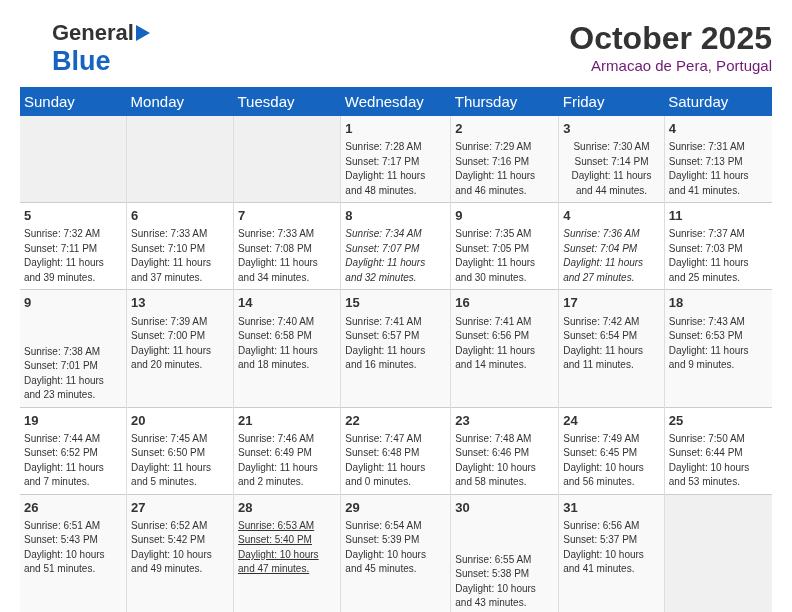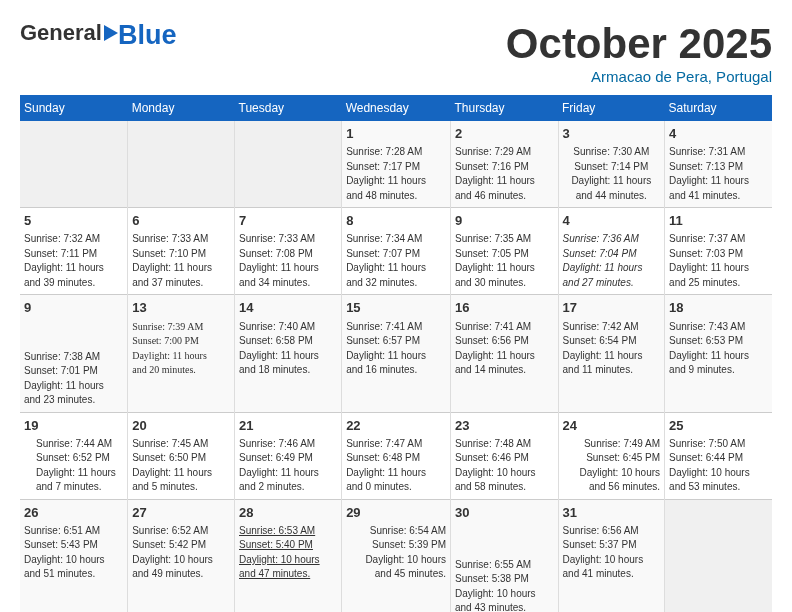--- a/index.html
+++ b/index.html
@@ -11,60 +11,61 @@
       padding: 20px;
     }
     .header-section {
       display: flex;
       justify-content: space-between;
       align-items: flex-start;
       margin-bottom: 10px;
     }
     .logo {
       display: flex;
-      flex-direction: row;
+      flex-direction: column;
       align-items: flex-start;
+      margin-left: 32px;
     }
     .logo-arrow {
       width: 0; height: 0;
       border-top: 8px solid transparent;
       border-bottom: 8px solid transparent;
       border-left: 14px solid #1565c0;
       display: inline-block;
       margin-left: 2px;
       vertical-align: middle;
     }
     .logo-line {
       display: flex;
       align-items: center;
     }
     .title-section {
       text-align: right;
     }
     .month-title {
-      font-size: 42px;
+      font-size: 32px;
       font-weight: bold;
       color: #333;
       text-align: right;
     }
     .subtitle {
       font-size: 15px;
-      color: #0369a1;
+      color: #701a75;
     }
     table {
       width: 100%;
       border-collapse: collapse;
       font-size: 11px;
     }
     thead th {
       background-color: #1565c0;
       color: #fff;
       padding: 6px 4px;
       text-align: left;
-      font-size: 12px;
+      font-size: 15px;
       font-weight: normal;
     }
     tbody tr {
       border-bottom: 1px solid #ccc;
     }
     tbody td {
       vertical-align: top;
       padding: 4px 4px 4px 4px;
       border-right: 1px solid #ddd;
       width: 113px;
@@ -169,21 +170,21 @@
         </td>
         <td>
           <div class="day-num">7</div>
           <div class="day-info" style="white-space: pre-line;">Sunrise: 7:33 AM
 Sunset: 7:08 PM
 Daylight: 11 hours
 and 34 minutes.</div>
         </td>
         <td>
           <div class="day-num">8</div>
-          <div class="day-info" style="white-space: pre-line;">Sunrise: 7:34 AM
+          <div class="day-info" style="white-space: pre-line; font-style: italic;">Sunrise: 7:34 AM
 Sunset: 7:07 PM
 Daylight: 11 hours
 and 32 minutes.</div>
         </td>
         <td>
           <div class="day-num">9</div>
           <div class="day-info" style="white-space: pre-line;">Sunrise: 7:35 AM
 Sunset: 7:05 PM
 Daylight: 11 hours
 and 30 minutes.</div>
@@ -206,21 +207,21 @@
       <tr>
         <td>
           <div class="day-num">9</div>
           <div class="day-info" style="white-space: pre-line; margin-top: 32px;">Sunrise: 7:38 AM
 Sunset: 7:01 PM
 Daylight: 11 hours
 and 23 minutes.</div>
         </td>
         <td>
           <div class="day-num">13</div>
-          <div class="day-info" style="white-space: pre-line; font-family: Liberation Serif, serif;">Sunrise: 7:39 AM
+          <div class="day-info" style="white-space: pre-line;">Sunrise: 7:39 AM
 Sunset: 7:00 PM
 Daylight: 11 hours
 and 20 minutes.</div>
         </td>
         <td>
           <div class="day-num">14</div>
           <div class="day-info" style="white-space: pre-line;">Sunrise: 7:40 AM
 Sunset: 6:58 PM
 Daylight: 11 hours
 and 18 minutes.</div>
@@ -250,21 +251,21 @@
           <div class="day-num">18</div>
           <div class="day-info" style="white-space: pre-line;">Sunrise: 7:43 AM
 Sunset: 6:53 PM
 Daylight: 11 hours
 and 9 minutes.</div>
         </td>
       </tr>
       <tr>
         <td>
           <div class="day-num">19</div>
-          <div class="day-info" style="white-space: pre-line; margin-left: 12px;">Sunrise: 7:44 AM
+          <div class="day-info" style="white-space: pre-line;">Sunrise: 7:44 AM
 Sunset: 6:52 PM
 Daylight: 11 hours
 and 7 minutes.</div>
         </td>
         <td>
           <div class="day-num">20</div>
           <div class="day-info" style="white-space: pre-line;">Sunrise: 7:45 AM
 Sunset: 6:50 PM
 Daylight: 11 hours
 and 5 minutes.</div>
@@ -285,21 +286,21 @@
         </td>
         <td>
           <div class="day-num">23</div>
           <div class="day-info" style="white-space: pre-line;">Sunrise: 7:48 AM
 Sunset: 6:46 PM
 Daylight: 10 hours
 and 58 minutes.</div>
         </td>
         <td>
           <div class="day-num">24</div>
-          <div class="day-info" style="white-space: pre-line; text-align: right;">Sunrise: 7:49 AM
+          <div class="day-info" style="white-space: pre-line;">Sunrise: 7:49 AM
 Sunset: 6:45 PM
 Daylight: 10 hours
 and 56 minutes.</div>
         </td>
         <td>
           <div class="day-num">25</div>
           <div class="day-info" style="white-space: pre-line;">Sunrise: 7:50 AM
 Sunset: 6:44 PM
 Daylight: 10 hours
 and 53 minutes.</div>
@@ -322,21 +323,21 @@
         </td>
         <td>
           <div class="day-num">28</div>
           <div class="day-info" style="white-space: pre-line; text-decoration: underline;">Sunrise: 6:53 AM
 Sunset: 5:40 PM
 Daylight: 10 hours
 and 47 minutes.</div>
         </td>
         <td>
           <div class="day-num">29</div>
-          <div class="day-info" style="white-space: pre-line; text-align: right;">Sunrise: 6:54 AM
+          <div class="day-info" style="white-space: pre-line;">Sunrise: 6:54 AM
 Sunset: 5:39 PM
 Daylight: 10 hours
 and 45 minutes.</div>
         </td>
         <td>
           <div class="day-num">30</div>
           <div class="day-info" style="white-space: pre-line; margin-top: 36px;">Sunrise: 6:55 AM
 Sunset: 5:38 PM
 Daylight: 10 hours
 and 43 minutes.</div>

